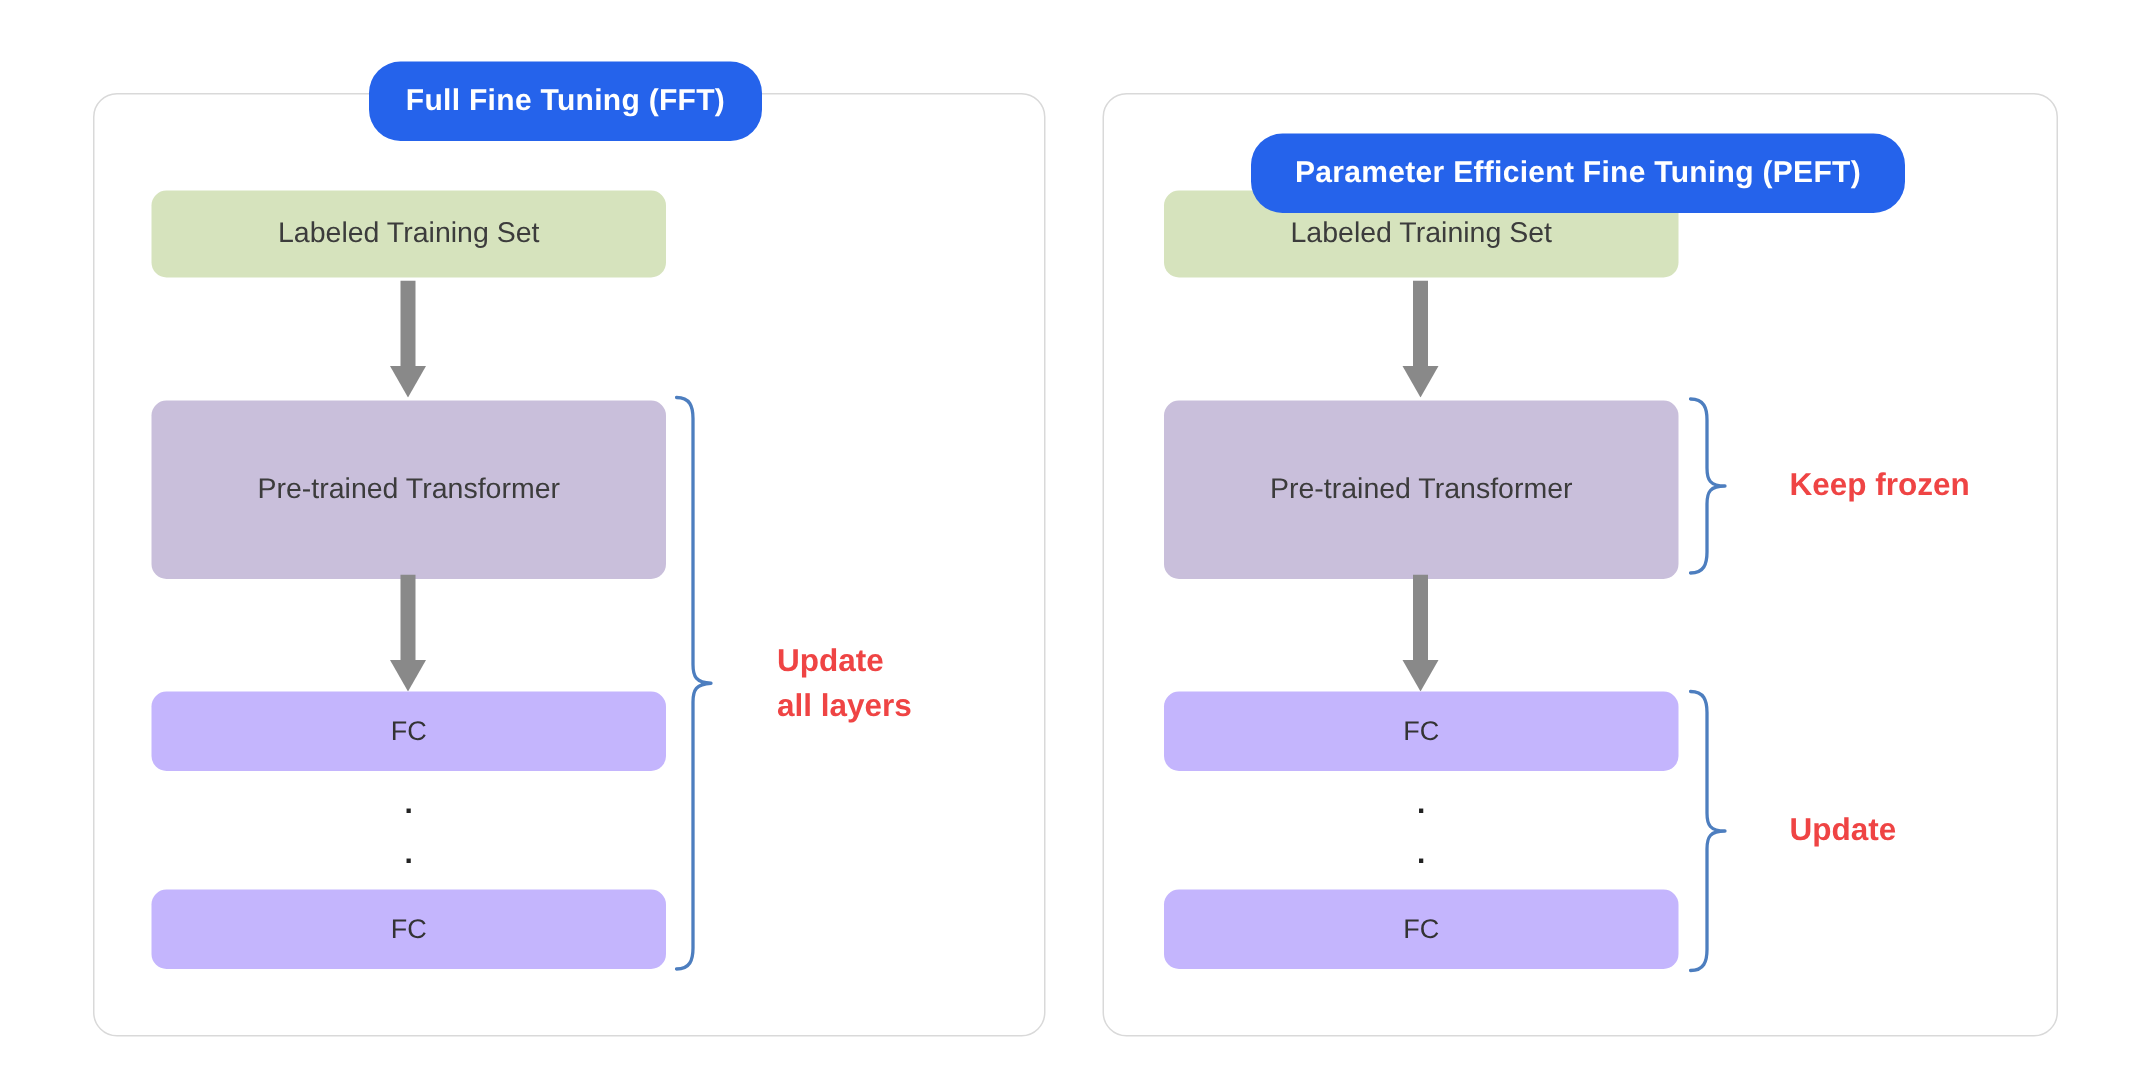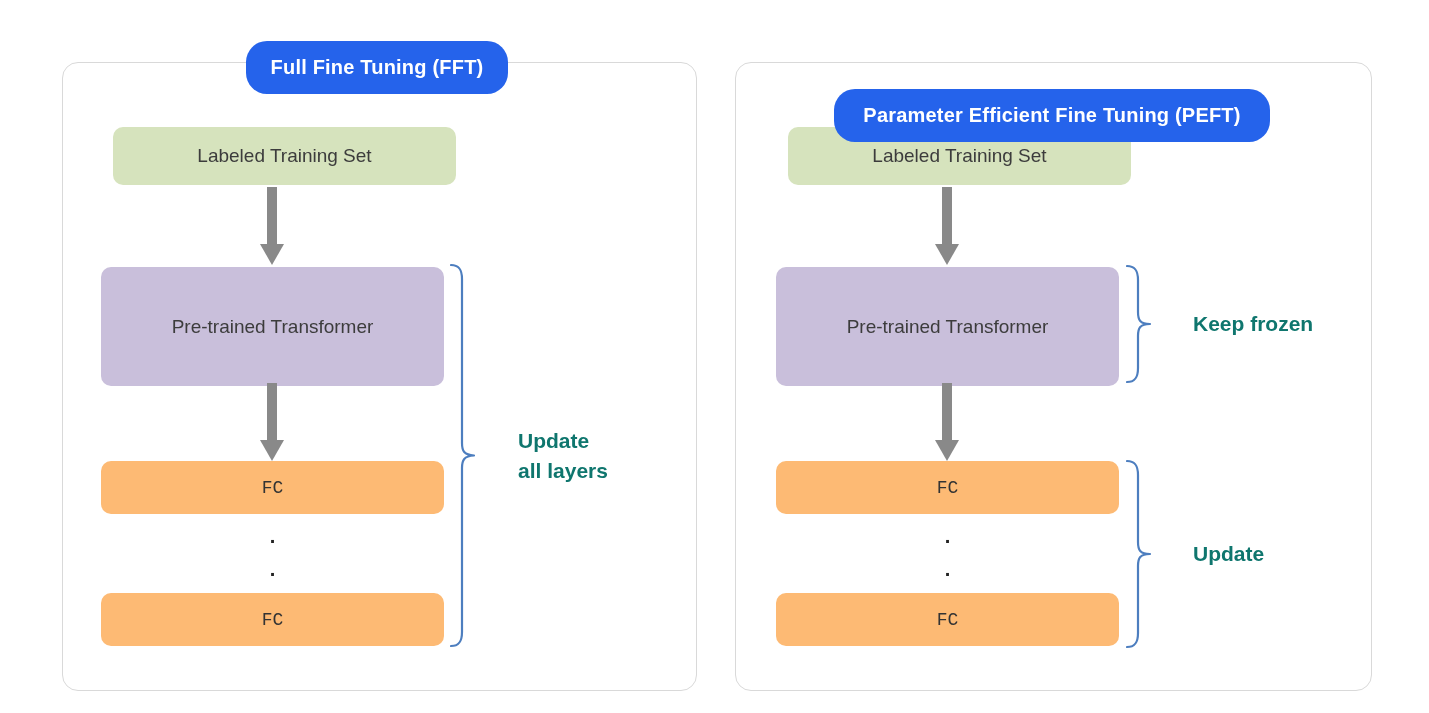--- a/index.html
+++ b/index.html
@@ -47,23 +47,23 @@
     border-radius: 10px;
     display: flex;
     align-items: center;
     justify-content: center;
     font-size: 19px;
     color: #3C3C3C;
   }
   .panel-left  .box { left: 38px; }
   .panel-right .box { left: 40px; }
 
-  .box-green  { top: 64px;  height: 58px;  background: #D6E3BD; margin-left: 12px; }
+  .box-green  { top: 64px;  height: 58px;  background: #D6E3BD; }
   .box-purple { top: 204px; height: 119px; background: #C9BFDB; }
-  .box-pink   { height: 53px; background: #fdba74; font-size: 18px; color: #333333; font-family: Liberation Mono, monospace; }
+  .box-pink   { height: 53px; background: #c4b5fd; font-size: 18px; color: #333333; }
   .fc-1 { top: 398px; }
   .fc-2 { top: 530px; }
 
   .arrow {
     position: absolute;
     width: 26px;
     height: 78px;
   }
   .panel-left  .arrow { left: 196px; }
   .panel-right .arrow { left: 198px; }
@@ -93,21 +93,21 @@
     stroke-linejoin: round;
   }
   .brace-update-all { left: 387px; top: 200px; }
   .brace-frozen     { left: 390px; top: 201px; }
   .brace-update     { left: 390px; top: 396px; }
 
   .annotation {
     position: absolute;
     font-size: 21px;
     font-weight: bold;
-    color: #0f766e;
+    color: #ef4444;
     line-height: 30px;
     white-space: pre-line;
   }
   .ann-update-all  { left: 455px; top: 363px; }
   .ann-keep-frozen { left: 457px; top: 246px; }
   .ann-update      { left: 457px; top: 476px; }
 </style>
 </head>
 <body>
 

